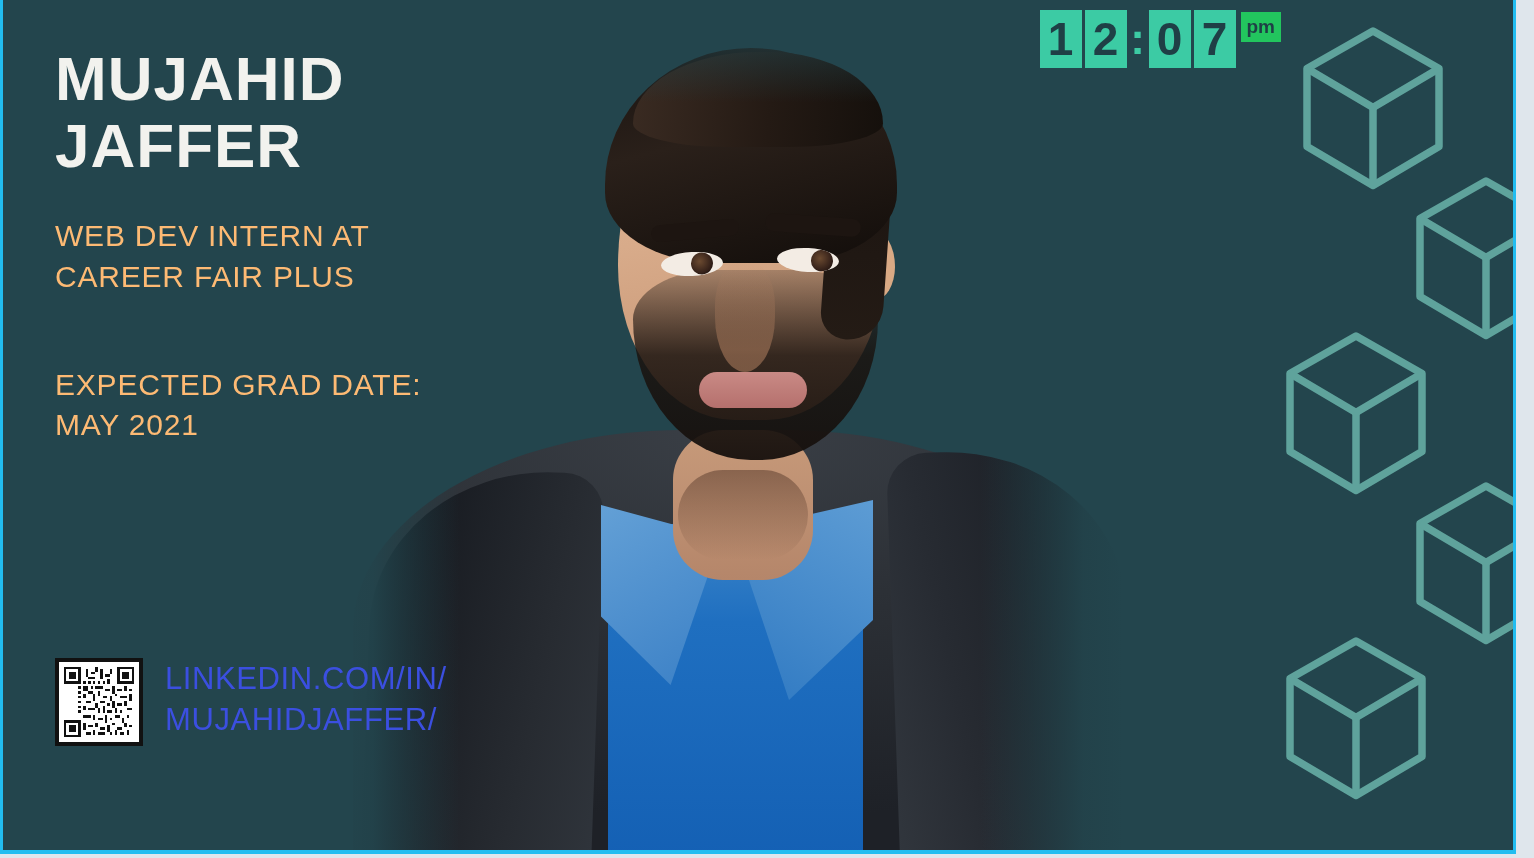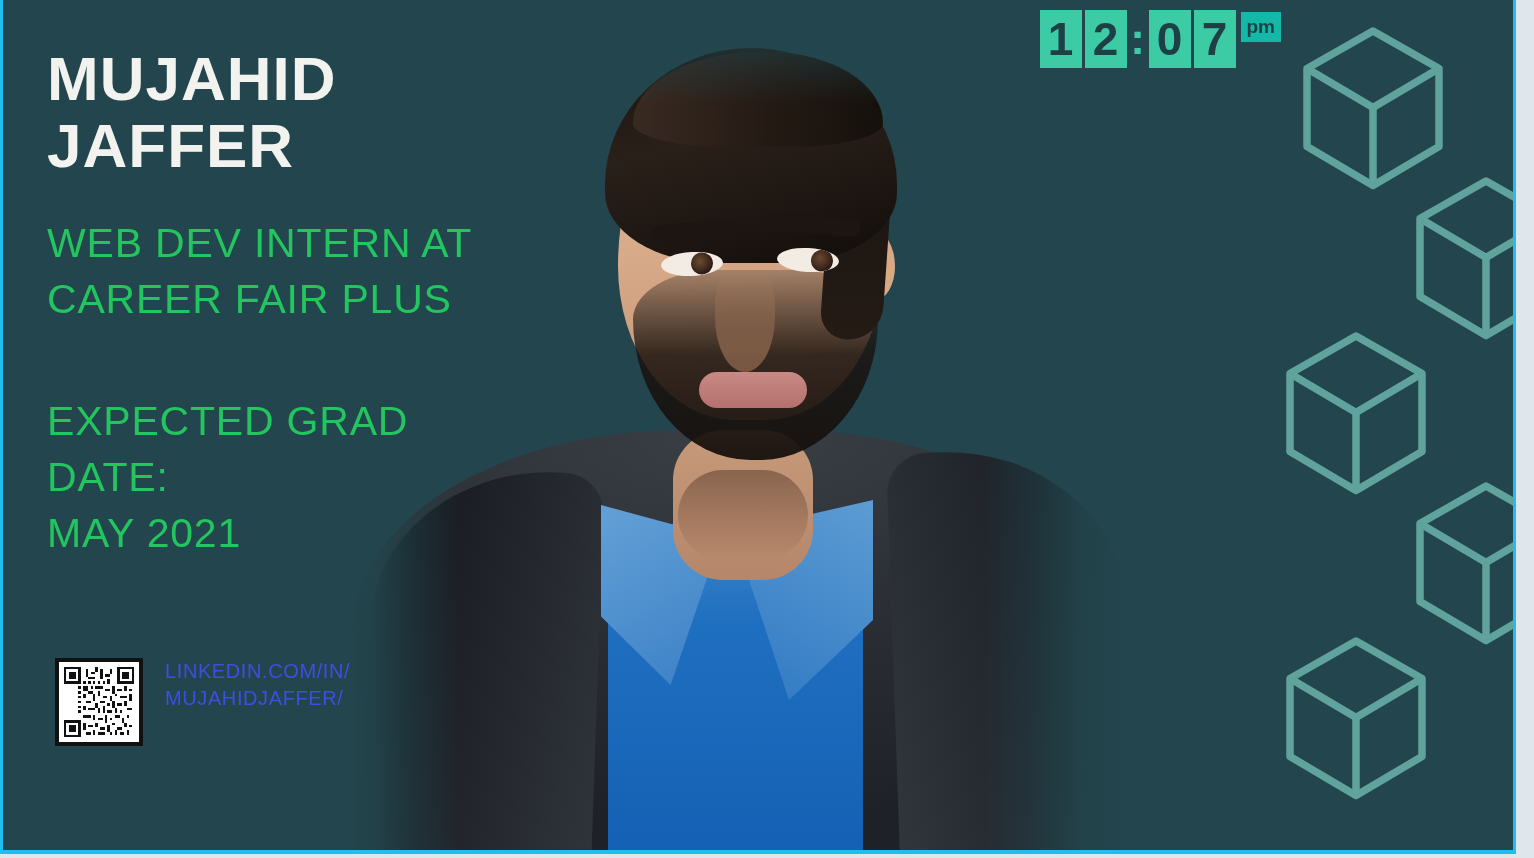--- a/index.html
+++ b/index.html
@@ -188,35 +188,35 @@
     position:absolute; inset:0;
     background:
       linear-gradient(90deg,#23454d 0%, rgba(35,69,77,.92) 5%, rgba(35,69,77,0) 16%),
       linear-gradient(270deg,#23454d 0%, rgba(35,69,77,.92) 5%, rgba(35,69,77,0) 18%),
       linear-gradient(180deg,#23454d 0%, rgba(35,69,77,.75) 3%, rgba(35,69,77,0) 12%);
   }
 
   
   #info-panel{
     position:absolute;
-    left:44px; top:46px;
+    left:52px; top:46px;
     width:480px;
     z-index:6;
   }
   #person-name{
     color:#f2f2ee;
     font-size:62px;
     font-weight:700;
     line-height:1.08;
     letter-spacing:1px;
     text-transform:uppercase;
   }
   .detail-block{
-    color:#22c55e;
-    font-size:41px;
+    color:#fdba74;
+    font-size:30px;
     line-height:1.36;
     letter-spacing:.8px;
     text-transform:uppercase;
     font-weight:400;
   }
   #role-block{ margin-top:36px; }
   #school-block{ margin-top:48px; }
   #grad-block{ margin-top:67px; }
 
   
@@ -231,21 +231,21 @@
   #qr-code{
     width:88px; height:88px;
     background:#fff;
     border:4px solid #111;
     padding:5px;
     flex:0 0 auto;
   }
   #qr-code svg{ display:block; width:100%; height:100%; }
   #linkedin-url{
     color:#3b4fe0;
-    font-size:20px;
+    font-size:31px;
     line-height:1.33;
     letter-spacing:.6px;
     text-transform:uppercase;
     white-space:pre-line;
   }
 
   
   #clock{
     position:absolute;
     right:232px; top:10px;
@@ -267,21 +267,21 @@
   .clock-colon{
     color:#3ccba4;
     font-size:44px;
     font-weight:700;
     line-height:58px;
     width:16px;
     text-align:center;
     margin-right:3px;
   }
   #clock-meridiem{
-    background:#14b8a6;
+    background:#22c55e;
     color:#1f3f46;
     font-size:19px;
     font-weight:700;
     line-height:1;
     padding:5px 6px 6px;
     margin-left:2px;
     margin-top:2px;
   }
 </style>
 </head>

